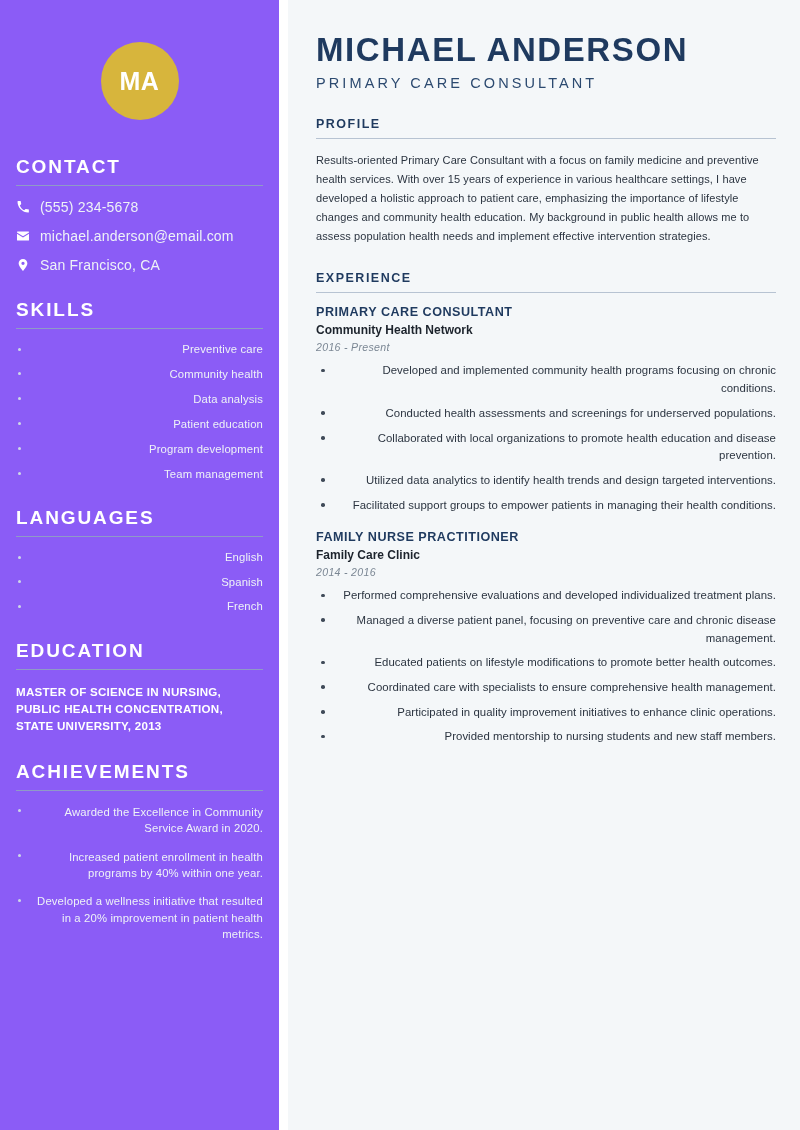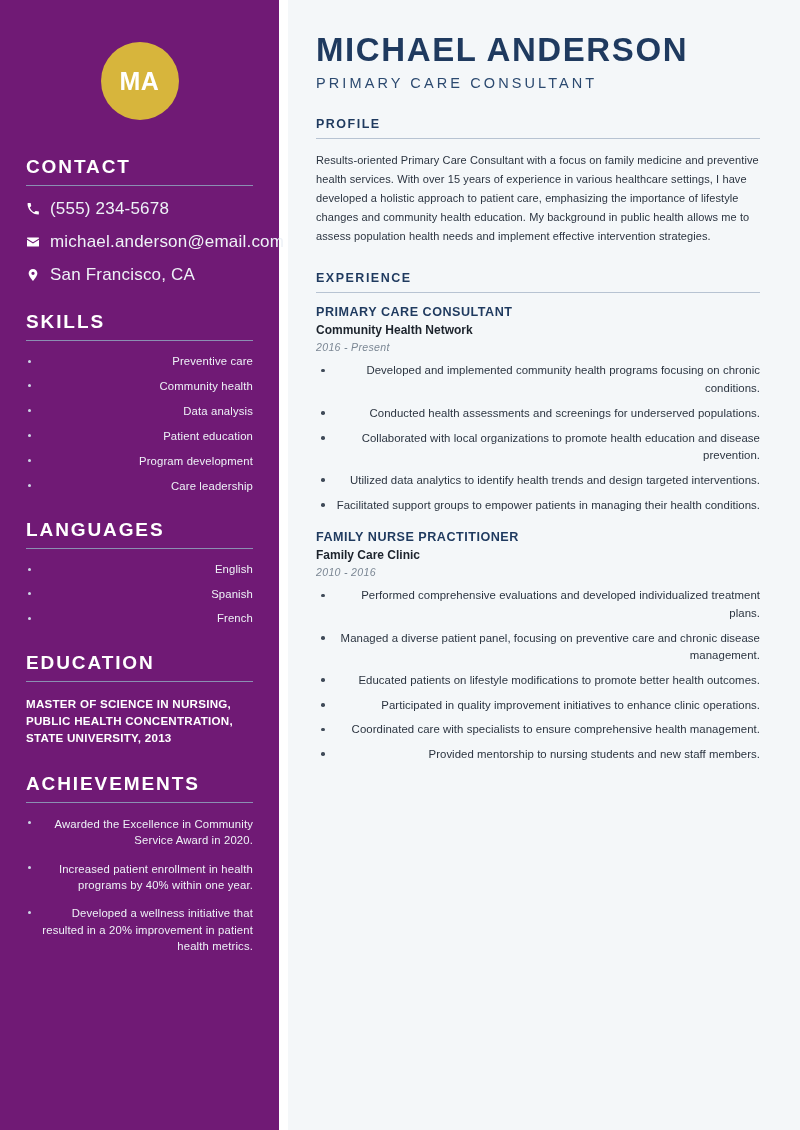--- a/index.html
+++ b/index.html
@@ -13,23 +13,23 @@
     width: 800px; height: 1130px;
     display: flex;
     background: #ffffff;
     overflow: hidden;
   }
 
   
   .sidebar {
     width: 279px;
     flex: 0 0 279px;
-    background: #701a75;
+    background: #8b5cf6;
     color: #ffffff;
-    padding: 0 26px;
+    padding: 0 16px;
     position: relative;
   }
   .avatar-wrap {
     display: flex;
     justify-content: center;
     padding-top: 42px;
     padding-bottom: 36px;
   }
   .avatar {
     width: 78px; height: 78px;
@@ -53,21 +53,21 @@
     height: 1px;
     background: #8fa4bd;
     margin-bottom: 13px;
     opacity: .85;
   }
   .contact-row {
     display: flex;
     align-items: center;
     gap: 11px;
     margin-bottom: 13px;
-    font-size: 17px;
+    font-size: 14px;
     color: #eef2f7;
     letter-spacing: .2px;
   }
   .contact-row .ic {
     width: 13px; height: 13px;
     flex: 0 0 13px;
     display: flex; align-items: center; justify-content: center;
   }
   .contact-row .ic svg { width: 12px; height: 12px; fill: #ffffff; display:block; }
 
@@ -99,21 +99,21 @@
     line-height: 1.5;
     letter-spacing: .25px;
     color: #ffffff;
   }
 
   
   .gap { width: 9px; flex: 0 0 9px; background: #ffffff; }
   .main {
     flex: 1 1 auto;
     background: #f4f7f9;
-    padding: 32px 40px 0 28px;
+    padding: 32px 24px 0 28px;
   }
   .name {
     font-size: 33px;
     font-weight: bold;
     letter-spacing: 1.6px;
     color: #1f3a5f;
     line-height: 1.12;
   }
   .role {
     font-size: 14.5px;
@@ -226,21 +226,21 @@
 
     <section class="side-section">
       <div class="side-h">SKILLS</div>
       <div class="side-rule"></div>
       <ul class="side-list">
         <li>Preventive care</li>
         <li>Community health</li>
         <li>Data analysis</li>
         <li>Patient education</li>
         <li>Program development</li>
-        <li>Care leadership</li>
+        <li>Team management</li>
       </ul>
     </section>
 
     <section class="side-section">
       <div class="side-h">LANGUAGES</div>
       <div class="side-rule"></div>
       <ul class="side-list tight">
         <li>English</li>
         <li>Spanish</li>
         <li>French</li>
@@ -291,27 +291,27 @@
           <li>Conducted health assessments and screenings for underserved populations.</li>
           <li>Collaborated with local organizations to promote health education and disease prevention.</li>
           <li>Utilized data analytics to identify health trends and design targeted interventions.</li>
           <li>Facilitated support groups to empower patients in managing their health conditions.</li>
         </ul>
       </div>
 
       <div class="job">
         <div class="job-title">FAMILY NURSE PRACTITIONER</div>
         <div class="job-company">Family Care Clinic</div>
-        <div class="job-dates">2010 - 2016</div>
+        <div class="job-dates">2014 - 2016</div>
         <ul class="job-list">
           <li>Performed comprehensive evaluations and developed individualized treatment plans.</li>
           <li>Managed a diverse patient panel, focusing on preventive care and chronic disease management.</li>
           <li>Educated patients on lifestyle modifications to promote better health outcomes.</li>
+          <li>Coordinated care with specialists to ensure comprehensive health management.</li>
           <li>Participated in quality improvement initiatives to enhance clinic operations.</li>
-          <li>Coordinated care with specialists to ensure comprehensive health management.</li>
           <li>Provided mentorship to nursing students and new staff members.</li>
         </ul>
       </div>
 
     </section>
   </main>
 
 </div>
 
 </body></html>

